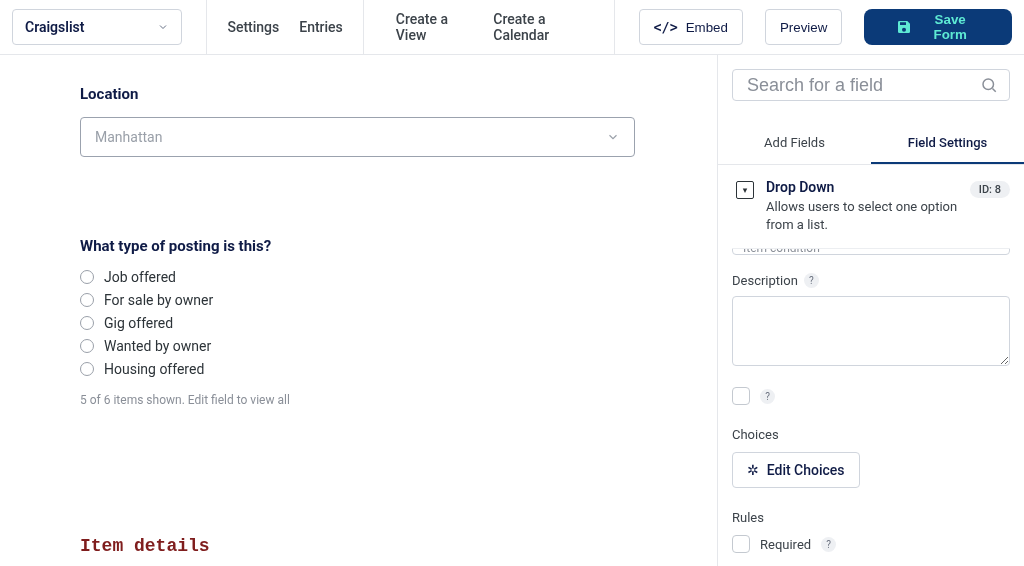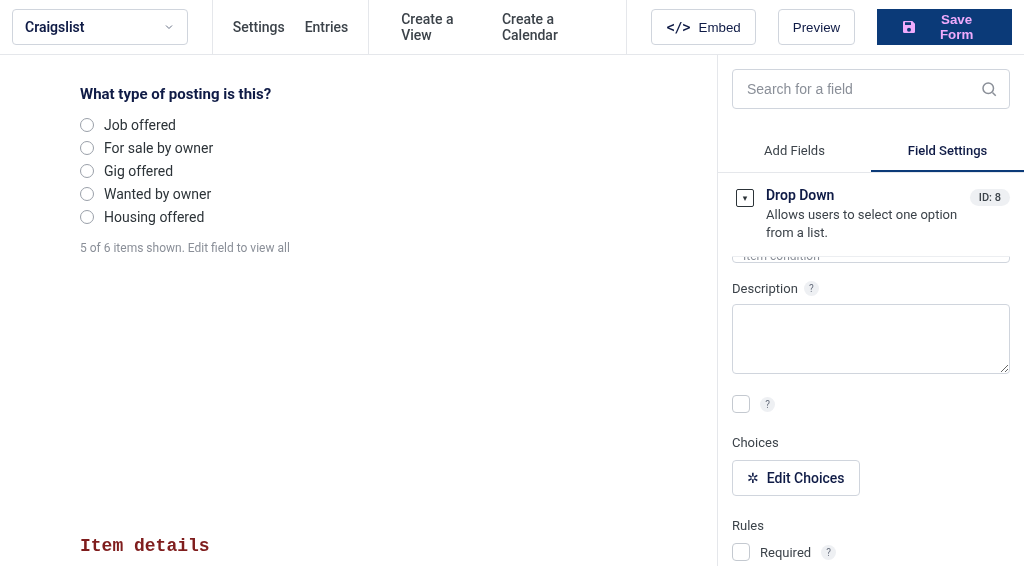--- a/index.html
+++ b/index.html
@@ -8,42 +8,42 @@
     
     .topbar { height: 55px; border-bottom: 1px solid #e5e7eb; display: flex; align-items: center; padding: 0 12px; gap: 12px; }
     .form-dropdown { width: 185px; height: 36px; border: 1px solid #d0d5dd; border-radius: 4px; display: flex; align-items: center; justify-content: space-between; padding: 0 12px; color: #0f1b46; font-weight: 600; cursor: pointer; }
     .form-dropdown .chev { color: #667085; }
     .topnav-group { display: flex; align-items: center; height: 55px; border-right: 1px solid #e5e7eb; padding: 4px 20px; gap: 20px; }
     .topnav-group.first { margin-left: 12px; border-left: 1px solid #e5e7eb; }
     .topnav-link { color: #3c434a; font-weight: 500; cursor: pointer; }
     .topbar-spacer { flex: 1; }
     .btn { height: 36px; display: inline-flex; align-items: center; gap: 8px; border: 1px solid #d0d5dd; background: #fff; border-radius: 4px; padding: 0 14px; font-weight: 500; color: #0f1b46; cursor: pointer; }
     .btn + .btn, .btn + .btn-primary { margin-left: 10px; }
-    .btn-primary { height: 36px; display: inline-flex; align-items: center; gap: 8px; background: #0b3a78; color: #f0abfc; border: none; border-radius: 0; padding: 0 24px; font-weight: 600; cursor: pointer; }
+    .btn-primary { height: 36px; display: inline-flex; align-items: center; gap: 8px; background: #0b3a78; color: #5eead4; border: none; border-radius: 8px; padding: 0 32px; font-weight: 600; cursor: pointer; }
     .icon-embed { font-family: monospace; font-weight: bold; }
 
     
     .main { display: flex; height: calc(566px - 55px); }
     .canvas { flex: 1; border-right: 1px solid #e5e7eb; padding: 0 0 0 0; overflow: hidden; }
     .canvas-inner { padding: 30px 0 0 80px; width: 640px; }
     .field-block { margin-bottom: 80px; }
     .field-label { font-weight: 700; color: #0f1b46; font-size: 15px; margin-bottom: 14px; display: block; }
     .select-input { width: 555px; height: 40px; border: 1px solid #9ba2ae; border-radius: 4px; display: flex; align-items: center; justify-content: space-between; padding: 0 14px; color: #9aa0a9; cursor: pointer; }
     .select-input .chev { color: #9aa0a9; }
     .radio-list { margin-top: 14px; }
     .radio-item { display: flex; align-items: center; gap: 10px; margin-bottom: 7px; color: #2c3338; }
     .radio-dot { width: 14px; height: 14px; border: 1.5px solid #9aa0a9; border-radius: 50%; flex-shrink: 0; }
     .hint { color: #8a8f98; font-size: 12px; margin-top: 16px; }
     .section-title { font-weight: 800; font-size: 18px; color: #7f1d1d; font-family: Liberation Mono, monospace; }
     .item-details-block { position: absolute; bottom: 10px; left: 80px; }
 
     
     .panel { width: 306px; flex-shrink: 0; padding: 14px 14px 0 14px; display: flex; flex-direction: column; }
     .search-wrap { position: relative; margin-bottom: 14px; }
-    .search-input { width: 100%; height: 40px; border: 1px solid #d0d5dd; border-radius: 4px; padding: 0 40px 0 14px; font-size: 14px; color: #2c3338; }
+    .search-input { width: 100%; height: 32px; border: 1px solid #d0d5dd; border-radius: 4px; padding: 0 40px 0 14px; font-size: 18px; color: #2c3338; }
     .search-input::placeholder { color: #8a8f98; }
     .search-icon { position: absolute; right: 12px; top: 50%; transform: translateY(-50%); color: #8a8f98; }
     .panel-tabs { display: flex; border-bottom: 1px solid #e5e7eb; margin: 8px -14px 0 -14px; }
     .panel-tab { flex: 1; text-align: center; padding: 12px 0; font-size: 13px; color: #3c434a; cursor: pointer; }
     .panel-tab.active { color: #0f1b46; font-weight: 500; border-bottom: 2px solid #0b3a78; }
     .field-info { display: flex; gap: 12px; padding: 14px 0; border-bottom: 1px solid #eceef1; align-items: flex-start; }
     .field-icon { width: 18px; height: 18px; border: 1.5px solid #2c3338; border-radius: 2px; display: inline-flex; align-items: center; justify-content: center; font-size: 9px; margin-top: 2px; flex-shrink: 0; margin-left: 4px; }
     .field-info-text { flex: 1; }
     .field-info-title { font-weight: 600; color: #0f1b46; margin-bottom: 3px; }
     .field-info-desc { font-size: 13px; color: #3c434a; line-height: 1.4; }
@@ -96,20 +96,31 @@
     </span>
     <span>Save Form</span>
   </button>
 </div>
 
 <div class="main">
 
   <div class="canvas">
     <div class="canvas-inner">
 
+      <div class="field-block">
+        <label class="field-label">Location</label>
+        <div class="select-input">
+          <span>Manhattan</span>
+          <span class="chev">
+            <svg width="14" height="14" viewBox="0 0 24 24" fill="none" stroke="currentColor" stroke-width="2">
+                <polyline points="6 9 12 15 18 9"></polyline>
+              </svg>
+          </span>
+        </div>
+      </div>
 
       <div class="field-block">
         <label class="field-label">What type of posting is this?</label>
         <div class="radio-list">
           <div class="radio-item">
               <span class="radio-dot"></span>
               <span>Job offered</span>
             </div>
           <div class="radio-item">
               <span class="radio-dot"></span>

